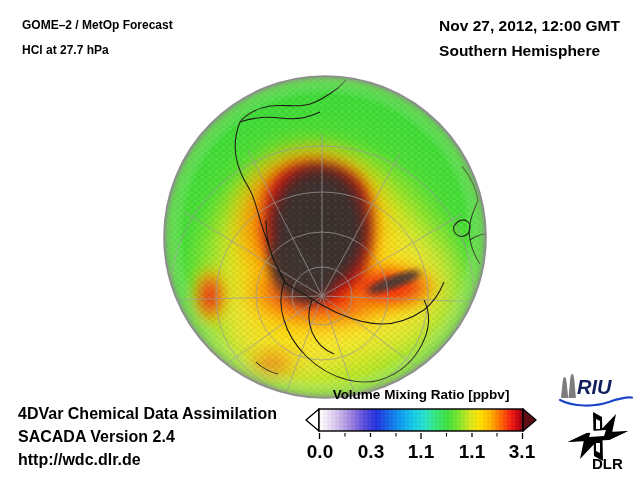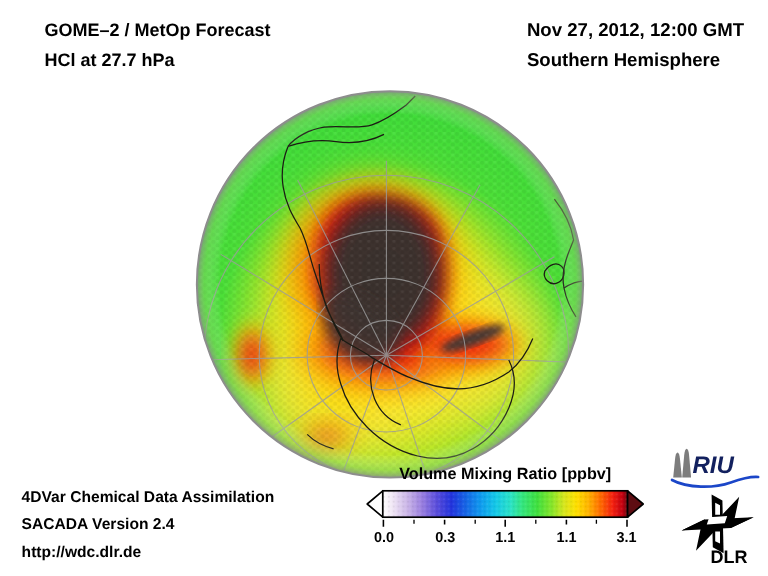--- a/index.html
+++ b/index.html
@@ -14,23 +14,23 @@
     position: relative;
     overflow: hidden;
     font-family: "Liberation Sans", sans-serif;
     color: #000000;
     -webkit-font-smoothing: antialiased;
   }
 
   
   .hdr-left {
     position: absolute;
-    left: 37px;
+    left: 22px;
     top: 13px;
-    font-size: 15px;
+    font-size: 12px;
     font-weight: bold;
     line-height: 25px;
     white-space: nowrap;
   }
   .hdr-right {
     position: absolute;
     right: 20px;
     top: 13px;
     font-size: 15.5px;
     font-weight: bold;
@@ -46,21 +46,21 @@
     width: 326px;
     height: 326px;
   }
   #globe-svg { display: block; }
 
   
   .foot-left {
     position: absolute;
     left: 18px;
     top: 402px;
-    font-size: 13px;
+    font-size: 16px;
     font-weight: bold;
     line-height: 23px;
     white-space: nowrap;
   }
 
   
   #cbar-block {
     position: absolute;
     left: 305px;
     top: 387px;
@@ -75,21 +75,21 @@
   }
   #cbar-svg { display: block; }
   #cbar-ticklabels {
     position: relative;
     height: 20px;
     margin-top: 1px;
   }
   #cbar-ticklabels span {
     position: absolute;
     top: 0;
-    font-size: 12px;
+    font-size: 19px;
     font-weight: bold;
     transform: translateX(-50%);
     white-space: nowrap;
     text-align: right;
   }
 
   
   #riu-logo {
     position: absolute;
     left: 557px;

